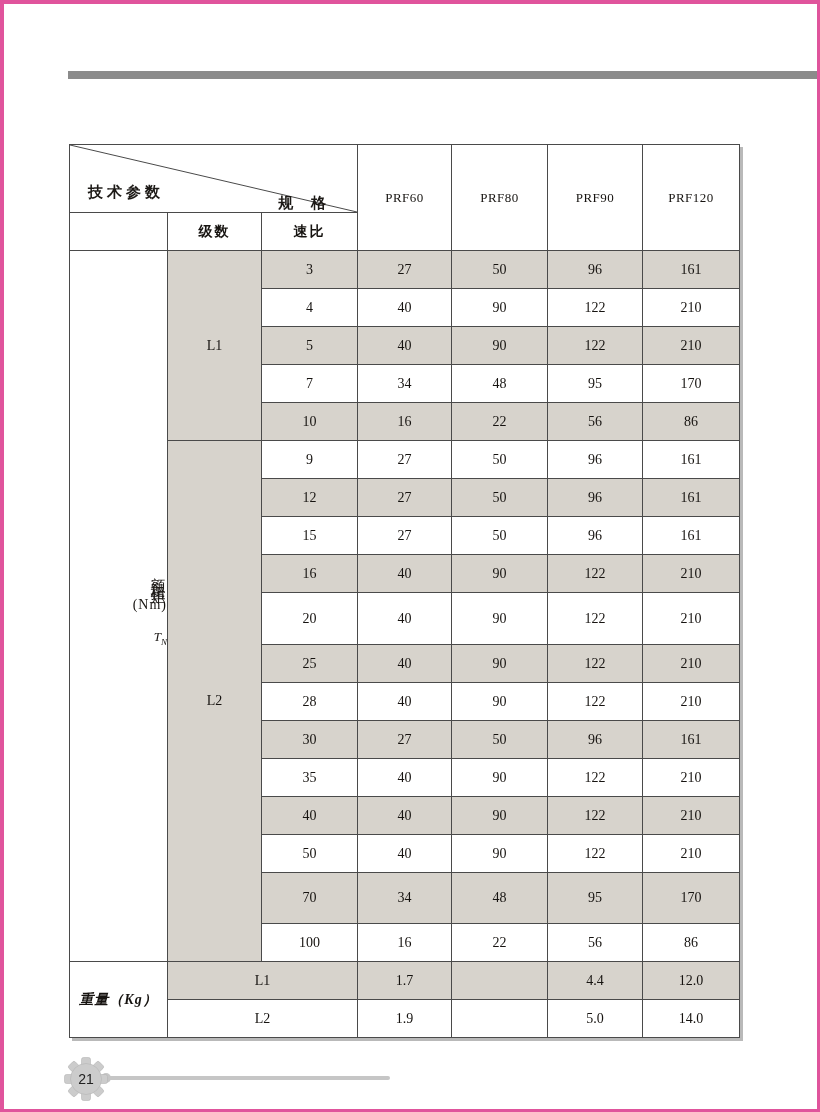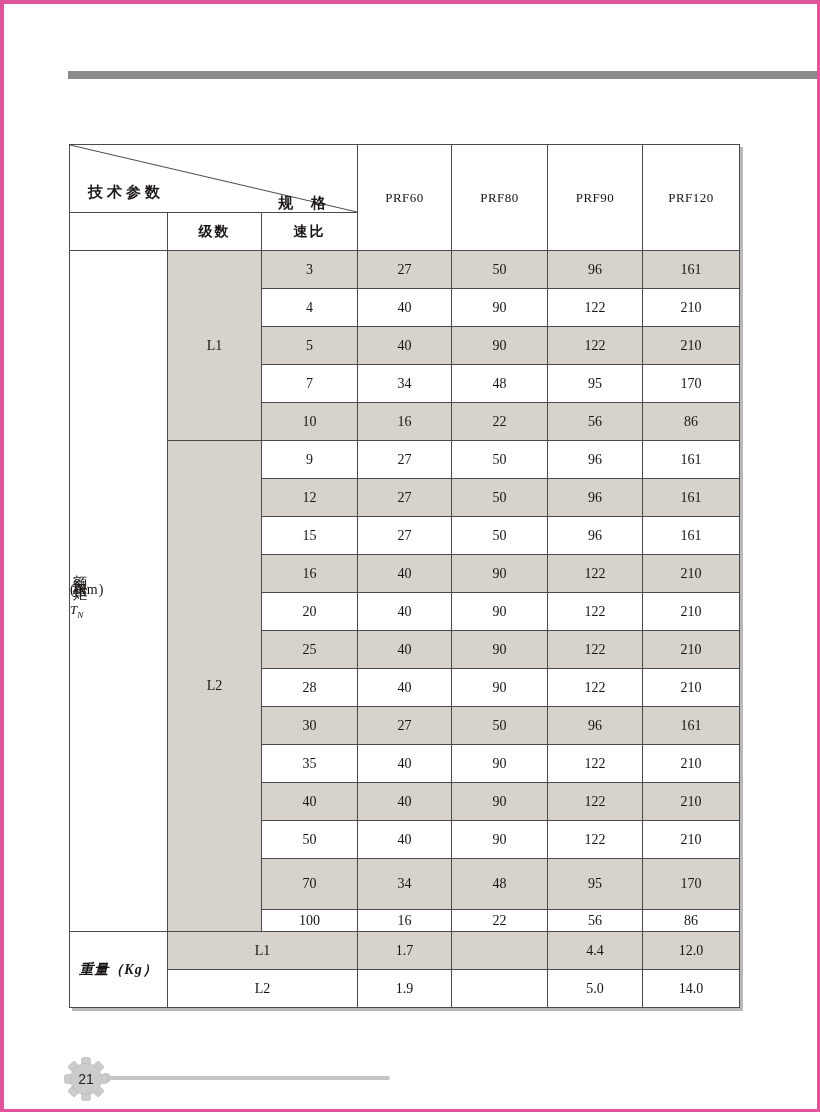--- a/index.html
+++ b/index.html
@@ -67,22 +67,22 @@
     position: absolute; top: 12px; right: 24px;
     font-size: 15px; font-weight: 600; letter-spacing: 7px; color: #1c1916; margin-top: 37px;
   }
   .diag-cell .corner-bl {
     position: absolute; bottom: 10px; left: 18px;
     font-size: 15px; font-weight: 600; letter-spacing: 4px; color: #1c1916;
   }
   .subhead { font-size: 15px; font-weight: 600; letter-spacing: 2px; }
   .torque-cell { background: #ffffff; }
   .torque-inner {
-    display: flex; flex-direction: column; align-items: flex-start; justify-content: center;
-    gap: 4px;
+    display: flex; flex-direction: column; align-items: flex-end; justify-content: center;
+    gap: 16px;
   }
   .torque-vert {
     writing-mode: vertical-rl;
     text-orientation: upright;
     font-size: 15px;
     letter-spacing: 4px;
     color: #1c1916;
   }
   .torque-unit { font-size: 14px; letter-spacing: 1px; }
   .torque-symbol { font-style: italic; font-size: 13px; }
@@ -209,21 +209,21 @@
         <td>96</td>
         <td>161</td>
       </tr>
       <tr style="height:38px">
         <td class="shaded">16</td>
         <td class="shaded">40</td>
         <td class="shaded">90</td>
         <td class="shaded">122</td>
         <td class="shaded">210</td>
       </tr>
-      <tr style="height:38px">
+      <tr style="height:52px">
         <td>20</td>
         <td>40</td>
         <td>90</td>
         <td>122</td>
         <td>210</td>
       </tr>
       <tr style="height:38px">
         <td class="shaded">25</td>
         <td class="shaded">40</td>
         <td class="shaded">90</td>
@@ -265,21 +265,21 @@
         <td>122</td>
         <td>210</td>
       </tr>
       <tr style="height:51px">
         <td class="shaded">70</td>
         <td class="shaded">34</td>
         <td class="shaded">48</td>
         <td class="shaded">95</td>
         <td class="shaded">170</td>
       </tr>
-      <tr style="height:22px">
+      <tr style="height:38px">
         <td>100</td>
         <td>16</td>
         <td>22</td>
         <td>56</td>
         <td>86</td>
       </tr>
 
       <tr style="height:38px">
         <td class="weight-label" rowspan="2">重量（Kg）</td>
         <td class="stage-cell shaded" colspan="2">L1</td>

